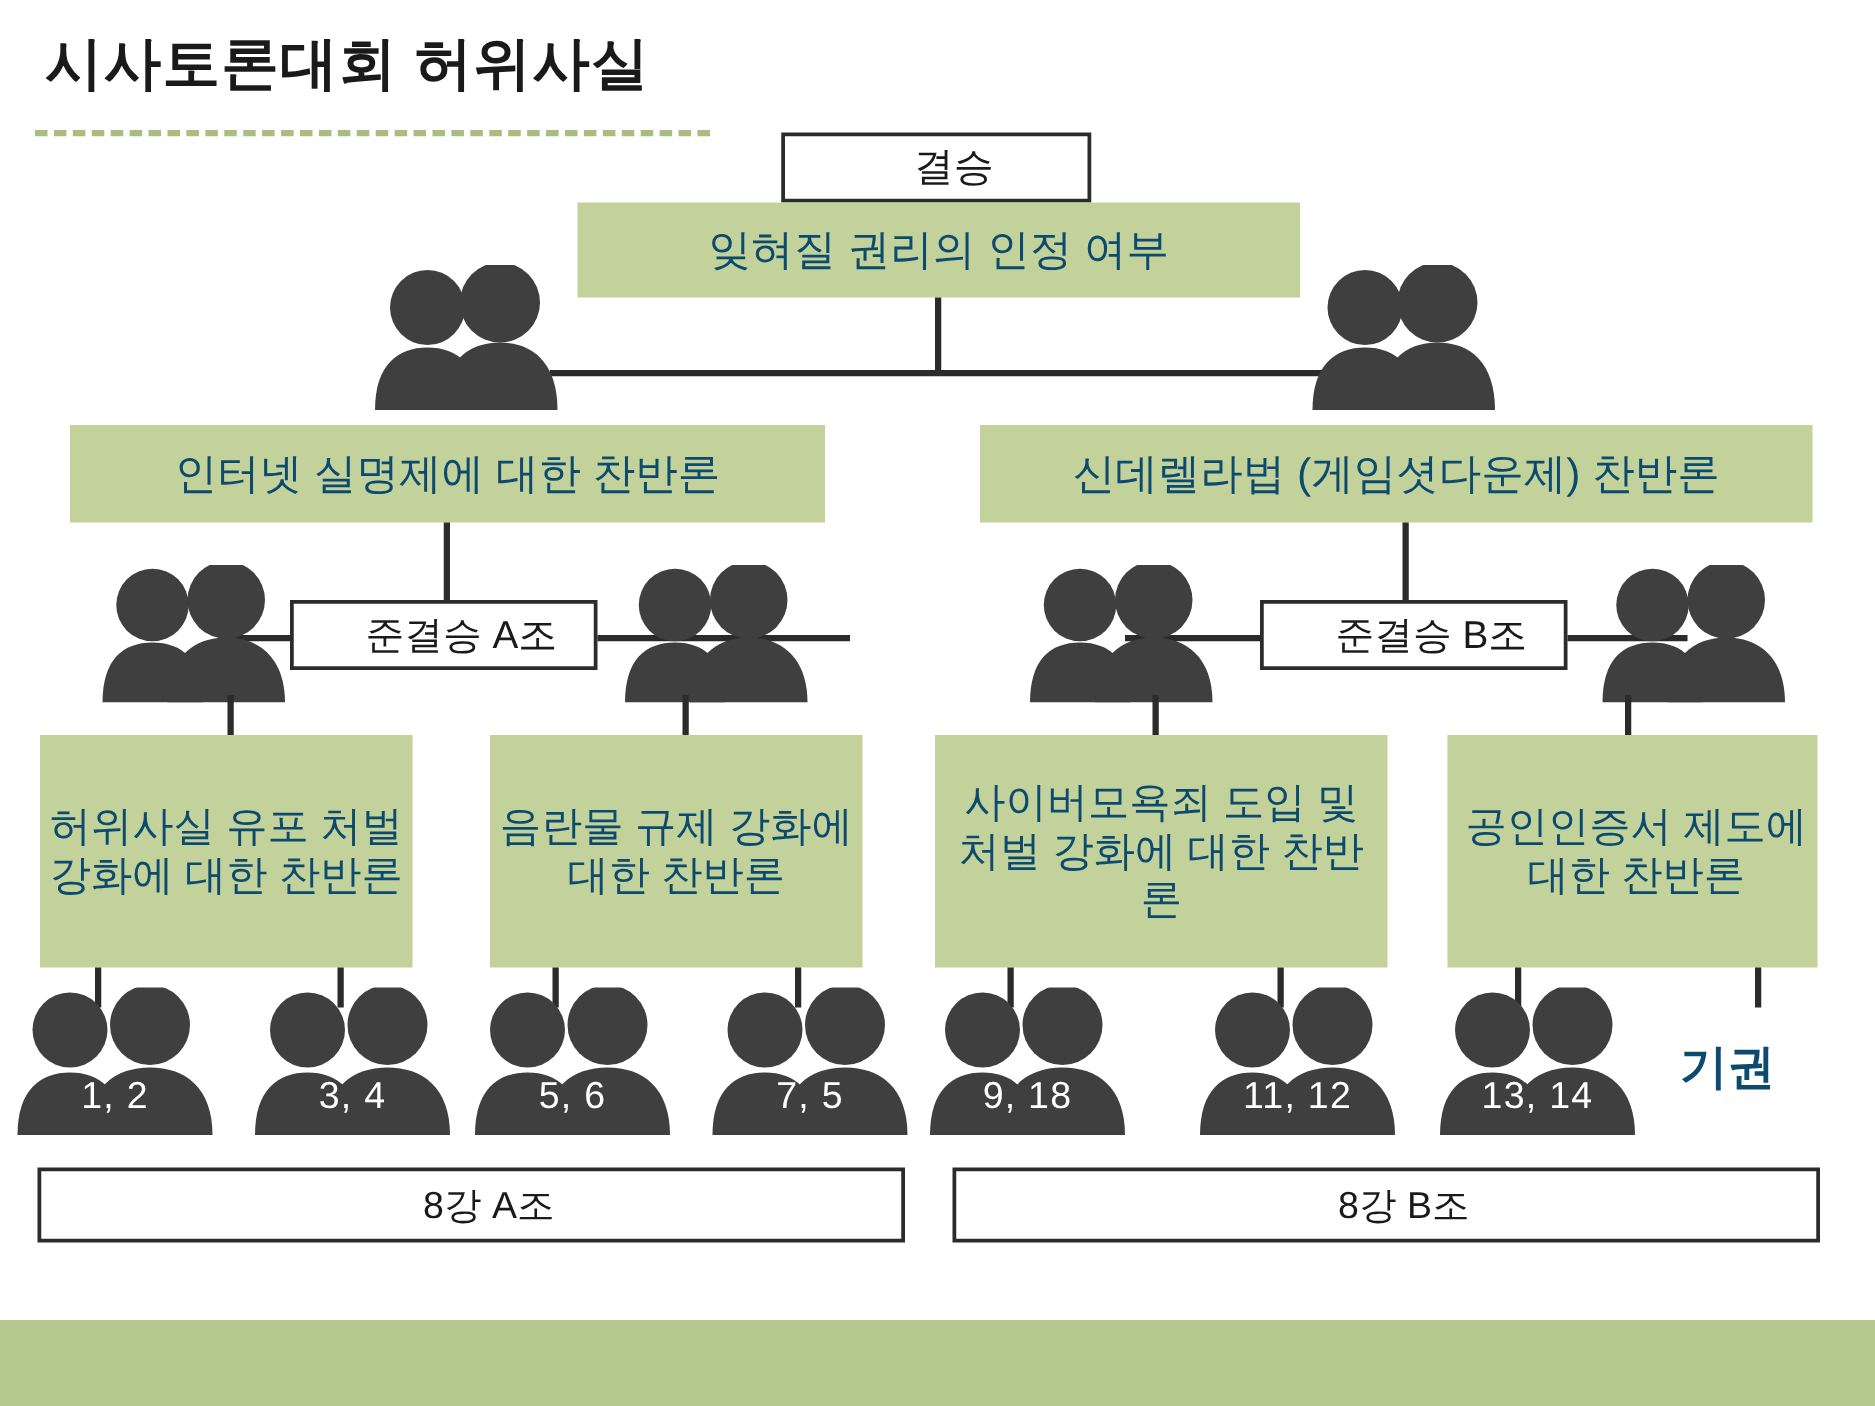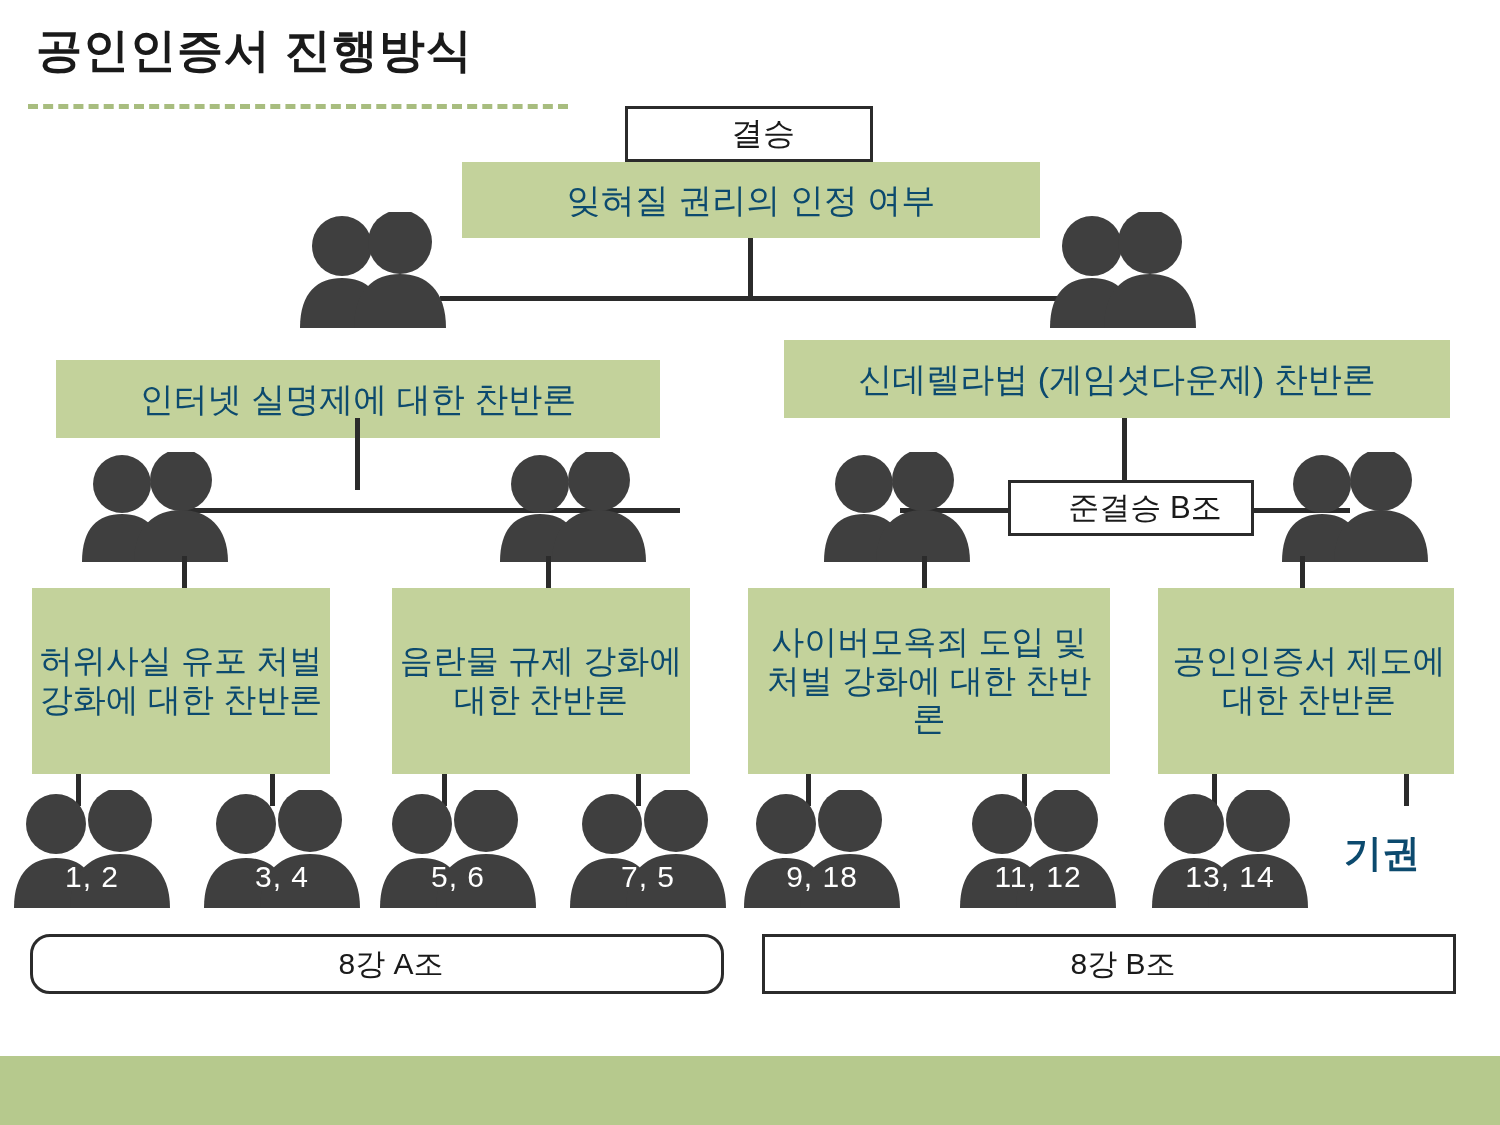--- a/index.html
+++ b/index.html
@@ -108,21 +108,21 @@
     font-size: 38px;
     font-weight: bold;
     color: #0c4a6e;
   }
 </style>
 </head>
 <body>
 
 <div class="slide">
 
-  <div class="title">공인인증서 진행방식</div>
+  <div class="title">시사토론대회 허위사실</div>
   <div class="title-rule"></div>
 
   <div class="white-box" style="left:625px; top:106px; width:248px; height:56px; font-size:32px;">결승</div>
 
   <div class="green-box" style="left:462px; top:162px; width:578px; height:76px; font-size:34px;">잊혀질 권리의 인정 여부</div>
 
   <div class="line vline" style="left:748px; top:238px; height:60px;"></div>
   <div class="line hline" style="left:440px; top:296px; width:672px;"></div>
 
   <div class="people" style="left:296px; top:212px;">
@@ -135,37 +135,38 @@
   </div>
   <div class="people" style="left:1046px; top:212px;">
     <svg width="152" height="116" viewBox="0 0 152 116">
       <circle cx="46" cy="34" r="30" fill="#3f3f3f"></circle>
       <path d="M4 116 C4 80 22 66 46 66 C70 66 88 80 88 116 Z" fill="#3f3f3f"></path>
       <circle cx="104" cy="30" r="32" fill="#3f3f3f"></circle>
       <path d="M58 116 C58 78 78 62 104 62 C130 62 150 78 150 116 Z" fill="#3f3f3f"></path>
     </svg>
   </div>
 
-  <div class="green-box" style="left:56px; top:340px; width:604px; height:78px; font-size:34px;margin-top:20px;">인터넷 실명제에 대한 찬반론</div>
+  <div class="green-box" style="left:56px; top:340px; width:604px; height:78px; font-size:34px;">인터넷 실명제에 대한 찬반론</div>
   <div class="green-box" style="left:784px; top:340px; width:666px; height:78px; font-size:34px;">신데렐라법 (게임셧다운제) 찬반론</div>
 
   <div class="line vline" style="left:355px; top:418px; height:72px;"></div>
   <div class="line vline" style="left:1122px; top:418px; height:72px;"></div>
 
   <div class="line hline" style="left:180px; top:508px; width:500px;"></div>
   <div class="line hline" style="left:900px; top:508px; width:450px;"></div>
 
   <div class="people" style="left:78px; top:452px;">
     <svg width="152" height="110" viewBox="0 0 152 110">
       <circle cx="44" cy="32" r="29" fill="#3f3f3f"></circle>
       <path d="M4 110 C4 76 20 62 44 62 C68 62 84 76 84 110 Z" fill="#3f3f3f"></path>
       <circle cx="103" cy="28" r="31" fill="#3f3f3f"></circle>
       <path d="M56 110 C56 74 77 58 103 58 C129 58 150 74 150 110 Z" fill="#3f3f3f"></path>
     </svg>
   </div>
+  <div class="white-box" style="left:232px; top:480px; width:246px; height:56px; font-size:31px;">준결승 A조</div>
   <div class="people" style="left:496px; top:452px;">
     <svg width="152" height="110" viewBox="0 0 152 110">
       <circle cx="44" cy="32" r="29" fill="#3f3f3f"></circle>
       <path d="M4 110 C4 76 20 62 44 62 C68 62 84 76 84 110 Z" fill="#3f3f3f"></path>
       <circle cx="103" cy="28" r="31" fill="#3f3f3f"></circle>
       <path d="M56 110 C56 74 77 58 103 58 C129 58 150 74 150 110 Z" fill="#3f3f3f"></path>
     </svg>
   </div>
 
   <div class="people" style="left:820px; top:452px;">
@@ -270,17 +271,17 @@
       <circle cx="44" cy="34" r="30" fill="#3f3f3f"></circle>
       <path d="M2 118 C2 82 20 68 44 68 C68 68 86 82 86 118 Z" fill="#3f3f3f"></path>
       <circle cx="108" cy="30" r="32" fill="#3f3f3f"></circle>
       <path d="M58 118 C58 80 80 64 108 64 C136 64 158 80 158 118 Z" fill="#3f3f3f"></path>
     </svg>
     <div class="seed-label">13, 14</div>
   </div>
 
   <div class="abstain" style="left:1344px; top:828px;">기권</div>
 
-  <div class="white-box" style="left:30px; top:934px; width:694px; height:60px; font-size:30px;border-radius:20px;">8강 A조</div>
+  <div class="white-box" style="left:30px; top:934px; width:694px; height:60px; font-size:30px;">8강 A조</div>
   <div class="white-box" style="left:762px; top:934px; width:694px; height:60px; font-size:30px;">8강 B조</div>
 
   <div class="bottom-band"></div>
 </div>
 
 </body></html>

